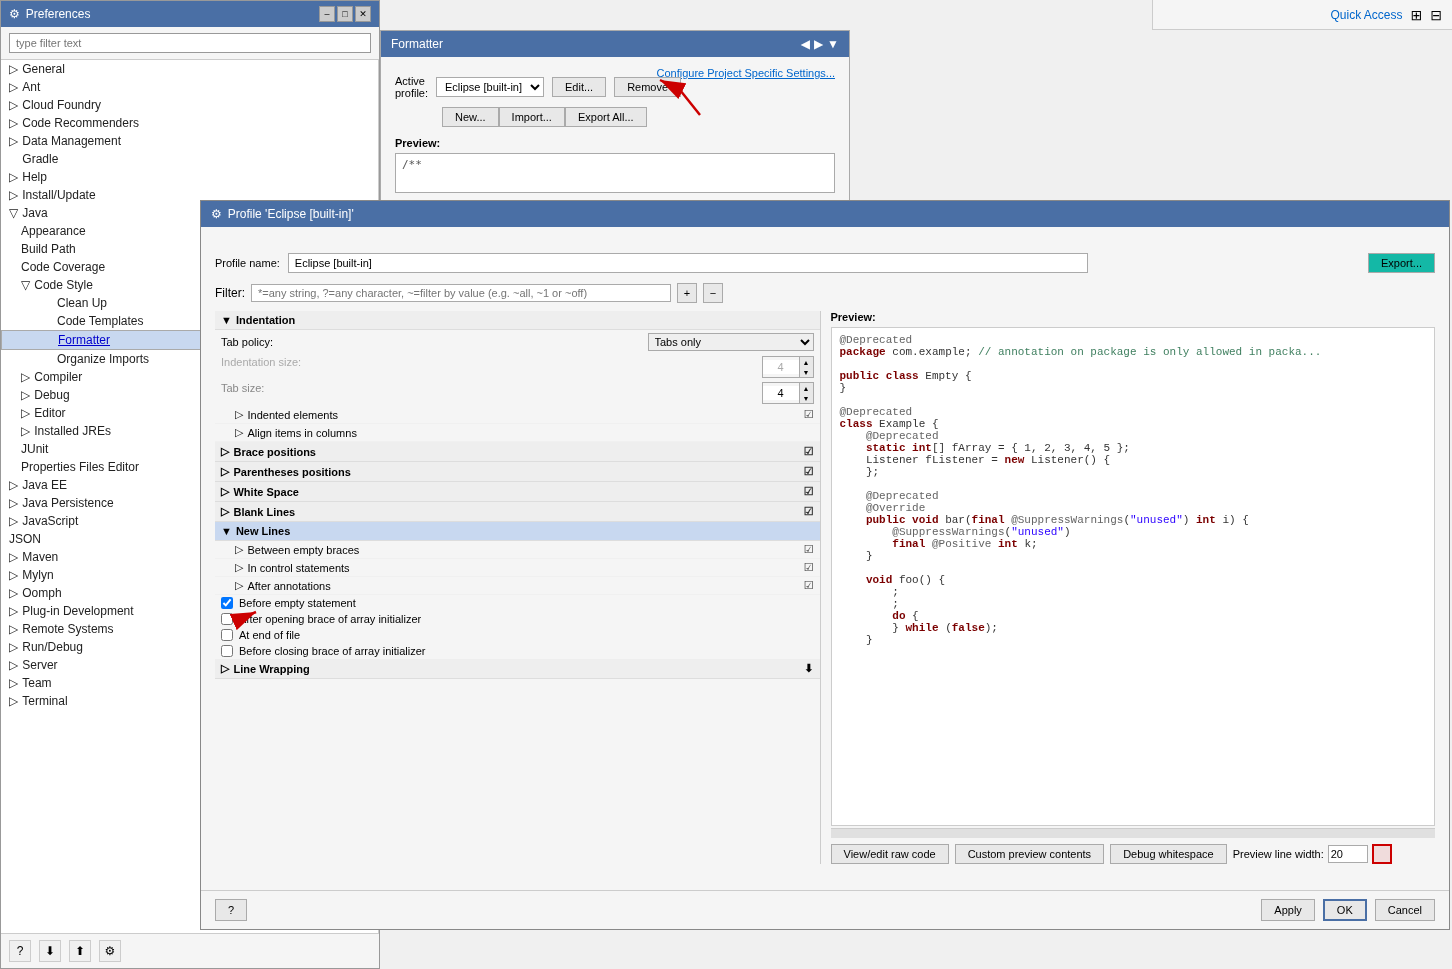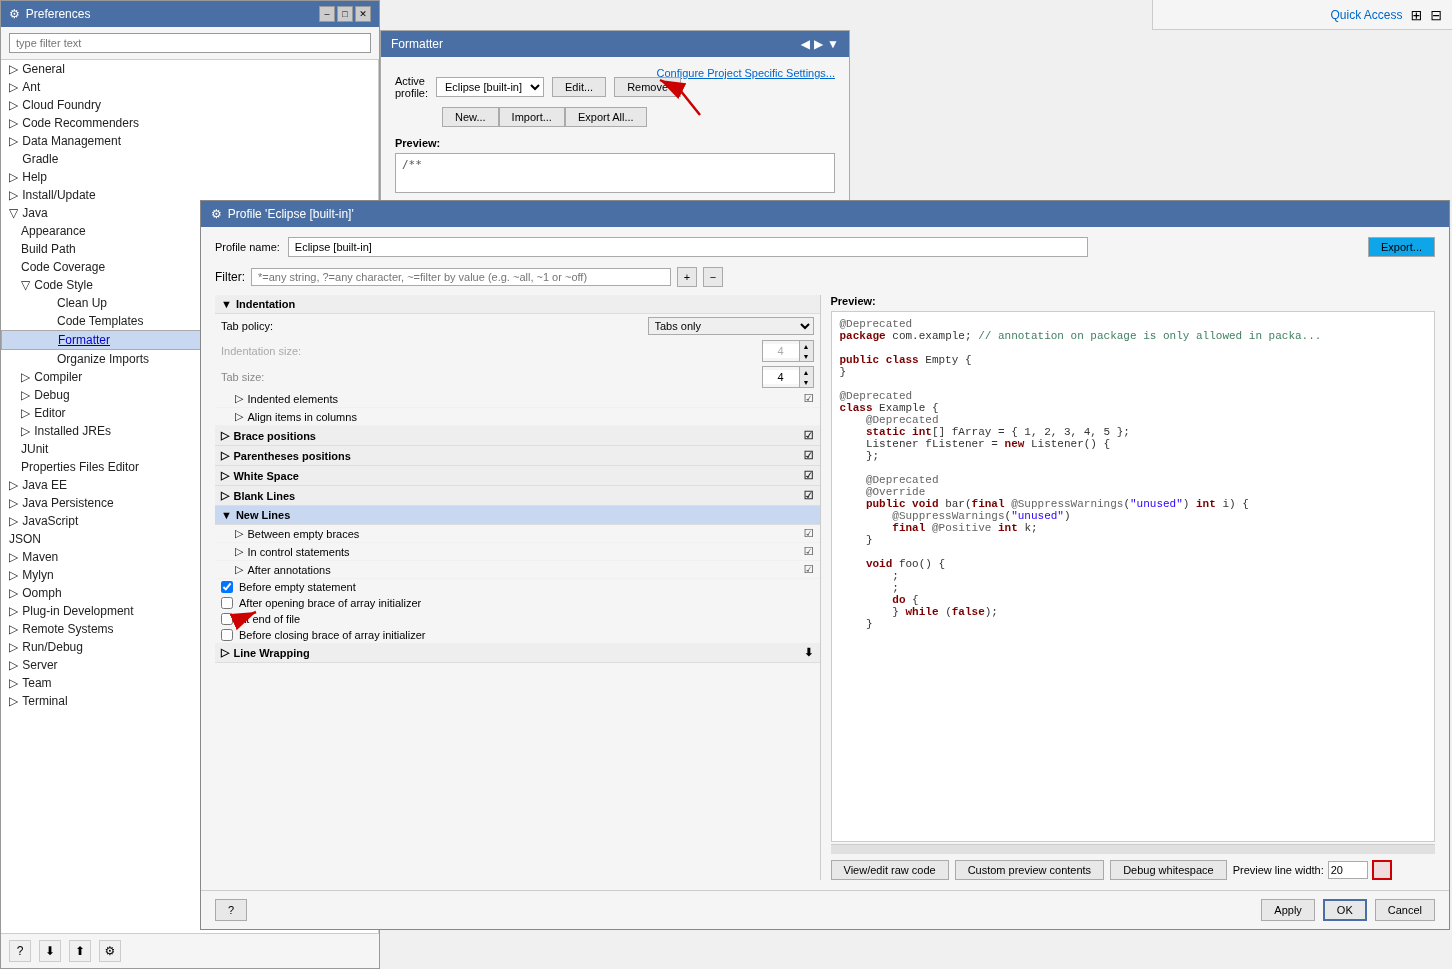--- a/index.html
+++ b/index.html
@@ -110,33 +110,33 @@
       display: flex;
       align-items: center;
       gap: 6px;
       height: 26px;
     }
 
     .profile-dialog-body {
       flex: 1;
       display: flex;
       flex-direction: column;
-      padding: 10px 14px;
+      padding: 26px 14px;
       overflow: hidden;
     }
 
     .profile-name-row {
       display: flex;
       align-items: center;
       gap: 8px;
       margin-bottom: 10px;
     }
     .profile-name-row label { font-size: 11px; white-space: nowrap; }
     .profile-name-input { flex: 1; padding: 3px 6px; border: 1px solid #aaa; font-size: 11px; max-width: 800px; }
-    .export-btn { padding: 3px 12px; border: 1px solid #aaa; background: #0ea5e9; font-size: 11px; cursor: pointer; margin-left: auto; }
+    .export-btn { padding: 3px 12px; border: 1px solid #aaa; background: #14b8a6; font-size: 11px; cursor: pointer; margin-left: auto; }
 
     .filter-row {
       display: flex;
       align-items: center;
       gap: 6px;
       margin-bottom: 8px;
     }
     .filter-input { flex: 1; max-width: 420px; padding: 2px 6px; border: 1px solid #aaa; font-size: 11px; }
     .filter-btn { width: 20px; height: 20px; border: 1px solid #aaa; background: #e8e8e8; cursor: pointer; display: flex; align-items: center; justify-content: center; font-size: 11px; }
 
@@ -224,21 +224,21 @@
       align-items: center;
       padding: 3px 6px;
       gap: 4px;
       font-size: 11px;
     }
     .row-with-select label { flex: 1; }
     .row-with-select select { width: 166px; padding: 1px 2px; border: 1px solid #aaa; font-size: 11px; }
 
     .spinner-row {
       display: flex;
-      align-items: center;
+      align-items: flex-start;
       padding: 2px 6px;
       gap: 4px;
       font-size: 11px;
       color: #888;
     }
     .spinner-row label { flex: 1; }
     .spinner-control { display: flex; align-items: center; border: 1px solid #aaa; }
     .spinner-control input { width: 36px; padding: 1px 3px; border: none; text-align: center; font-size: 11px; }
     .spinner-arrows { display: flex; flex-direction: column; }
     .spinner-arrows button { width: 14px; height: 10px; border: none; background: #e8e8e8; cursor: pointer; font-size: 7px; padding: 0; line-height: 1; border-left: 1px solid #aaa; }

